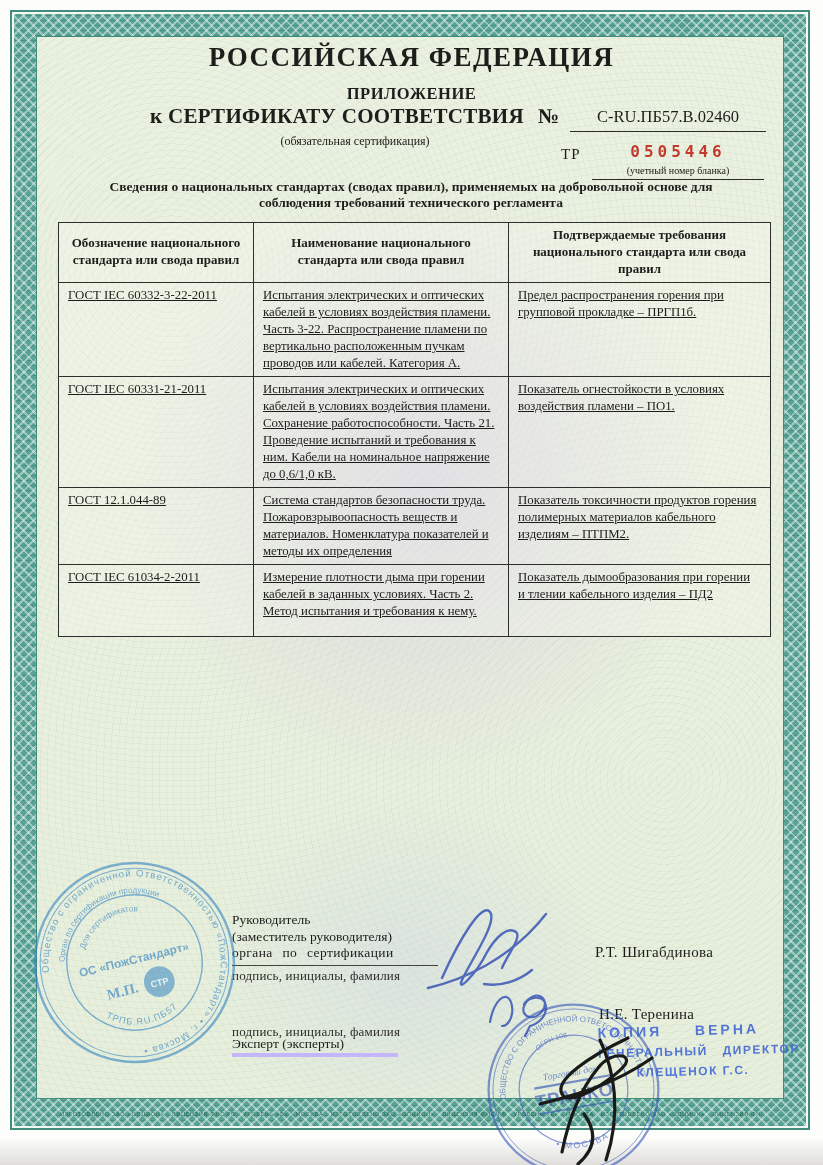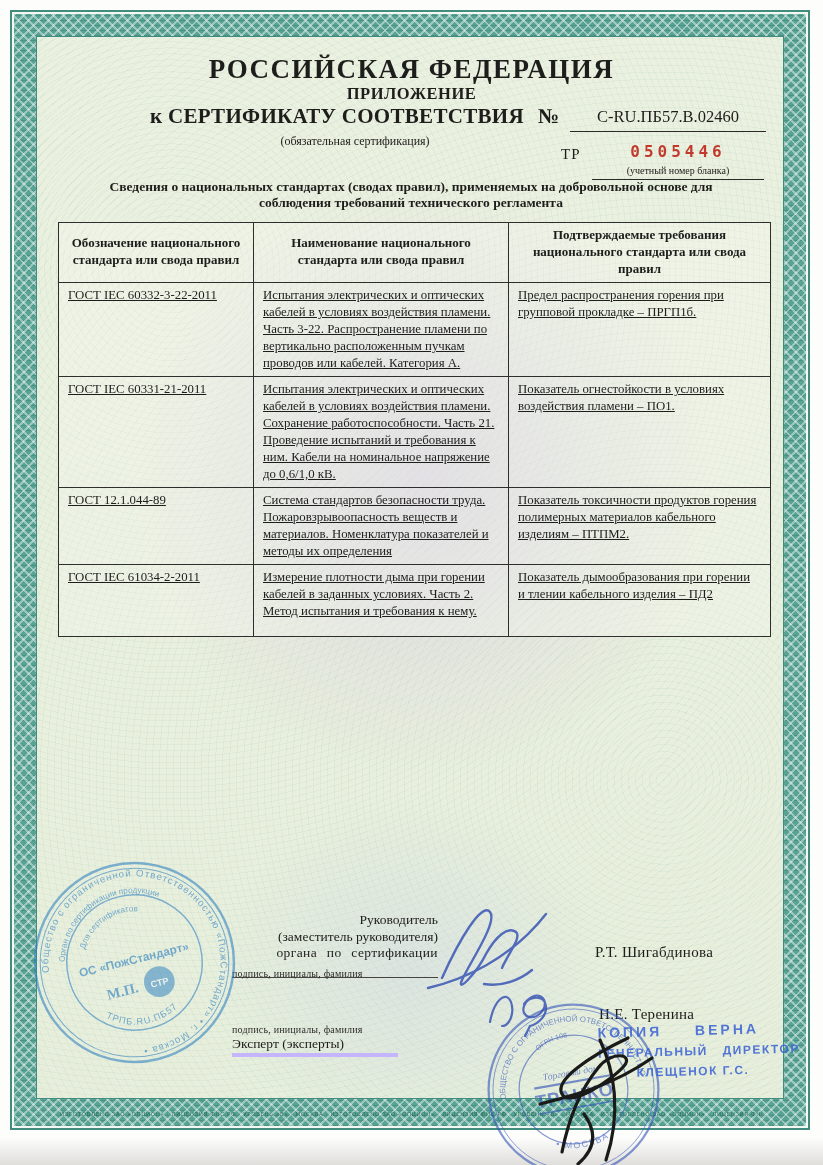--- a/index.html
+++ b/index.html
@@ -38,21 +38,21 @@
   }
   .microprint {
     position:absolute; left:60px; top:1109px; width:702px; height:10px; z-index:2;
     font-family:"DejaVu Sans", sans-serif; font-size:5.5px; letter-spacing:.6px;
     color:rgba(28,98,80,.85); white-space:nowrap; overflow:hidden; line-height:10px;
   }
   
   .abs { position:absolute; z-index:3; }
   .country {
     left:0; right:0; top:42px; text-align:center;
-    font-size:27px; font-weight:bold; letter-spacing:1.5px;margin-top:12px;
+    font-size:27px; font-weight:bold; letter-spacing:1.5px;
   }
   .doc-type {
     left:0; right:0; top:84px; text-align:center;
     font-size:16.5px; font-weight:bold; letter-spacing:.5px;
   }
   .cert-line { left:150px; top:104px; font-size:21px; font-weight:bold; letter-spacing:.3px; }
   .cert-no-sign { display:inline-block; margin-left:14px; }
   .cert-number {
     left:570px; top:107px; width:196px; text-align:center;
     font-size:16.5px; border-bottom:1.5px solid #2a2a28; padding-bottom:4px;
@@ -74,23 +74,23 @@
     position:absolute; left:58px; top:222px; width:712px; z-index:3;
     border-collapse:collapse; table-layout:fixed;
     font-size:12.8px; line-height:1.33;
   }
   .std-table th, .std-table td { border:1.6px solid #2e2e2c; background:rgba(250,250,248,.25); }
   .std-table th { font-weight:bold; text-align:center; vertical-align:middle; padding:4px 8px; font-size:13px; line-height:1.3; }
   .std-table td { vertical-align:top; text-align:left; padding:4px 10px 4px 9px;text-decoration:underline; }
   .col1 { width:195px; } .col2 { width:255px; } .col3 { width:262px; }
   
   .role-label { font-size:13.5px; line-height:1.24; }
-  .head-label { left:232px; top:912px; width:206px; border-bottom:1px solid #44433f; padding-bottom:15px;text-align:right; }
+  .head-label { left:232px; top:912px; width:206px; border-bottom:1px solid #44433f; padding-bottom:3px; }
   .head-label .justified { letter-spacing:.4px; word-spacing:6px; }
-  .sign-note { font-size:10px; color:#2e2d2a; letter-spacing:.2px; }
+  .sign-note { font-size:13px; color:#2e2d2a; letter-spacing:.2px; }
   .note1 { left:232px; top:968px; }
   .expert-label { left:232px; top:1036px; width:166px; border-bottom:4px solid #c4b5fd; }
   .note2 { left:232px; top:1024px; }
   .person-name { font-size:15px; letter-spacing:.3px;margin-left:32px; }
   .name1 { left:563px; top:944px; }
   .name2 { left:567px; top:1006px; }
   
   .stamp { position:absolute; z-index:4; }
   .mp-stamp { left:32px; top:860px; transform:rotate(-14deg); opacity:.78; }
   .trenko-stamp { left:486px; top:1002px; transform:rotate(-10deg); opacity:.8; }

